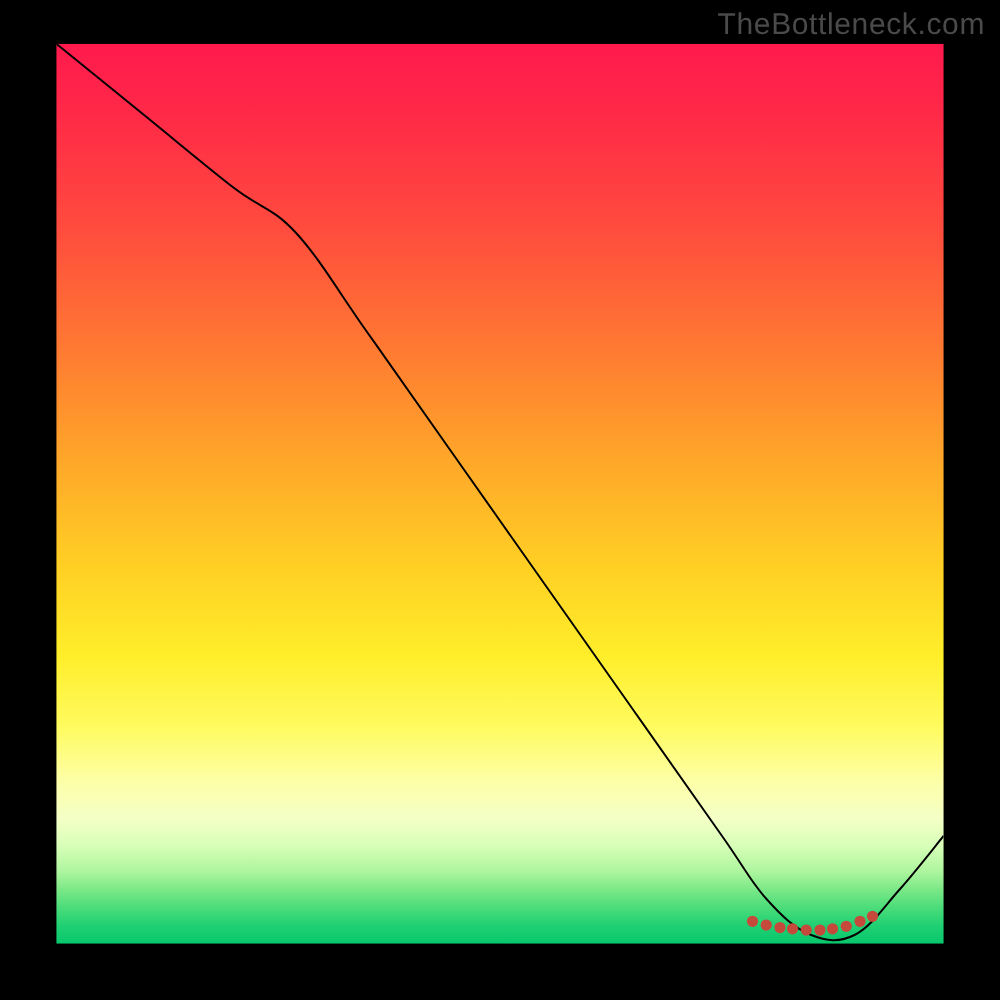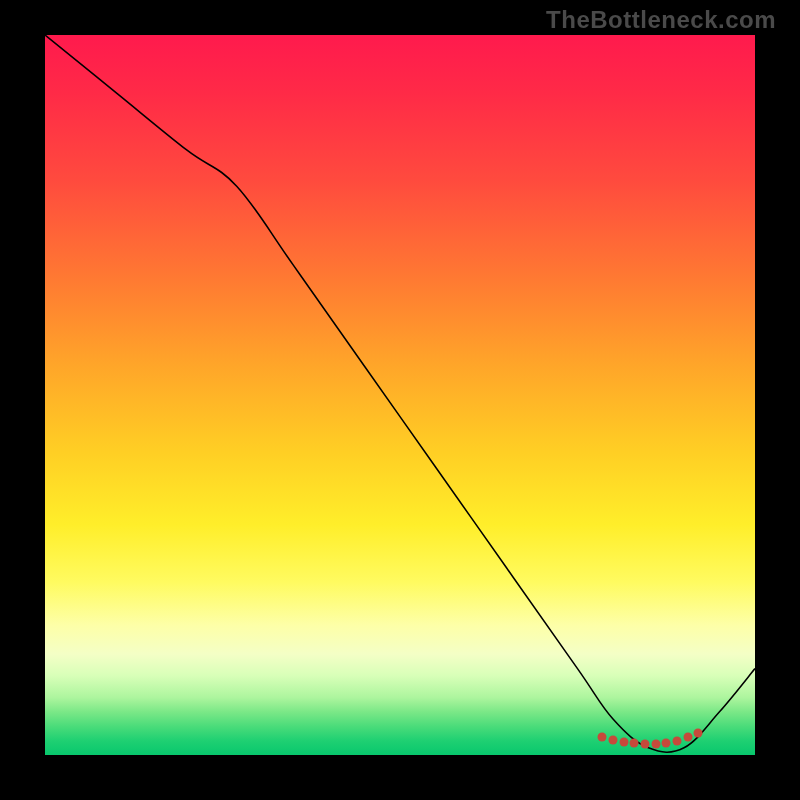--- a/index.html
+++ b/index.html
@@ -13,24 +13,24 @@
   }
   .frame {
     position: relative;
     width: 800px;
     height: 800px;
     background: #000;
   }
   .watermark {
     position: absolute;
     top: 6px;
-    right: 24px;
+    right: 12px;
     color: #4a4a4a;
     font-size: 24px;
-    font-weight: 700;
+    font-weight: 400;
     letter-spacing: 0.5px;
     z-index: 5;
   }
 
   
   .plot-area {
     position: absolute;
     
     left: 45px;
     top: 35px;

